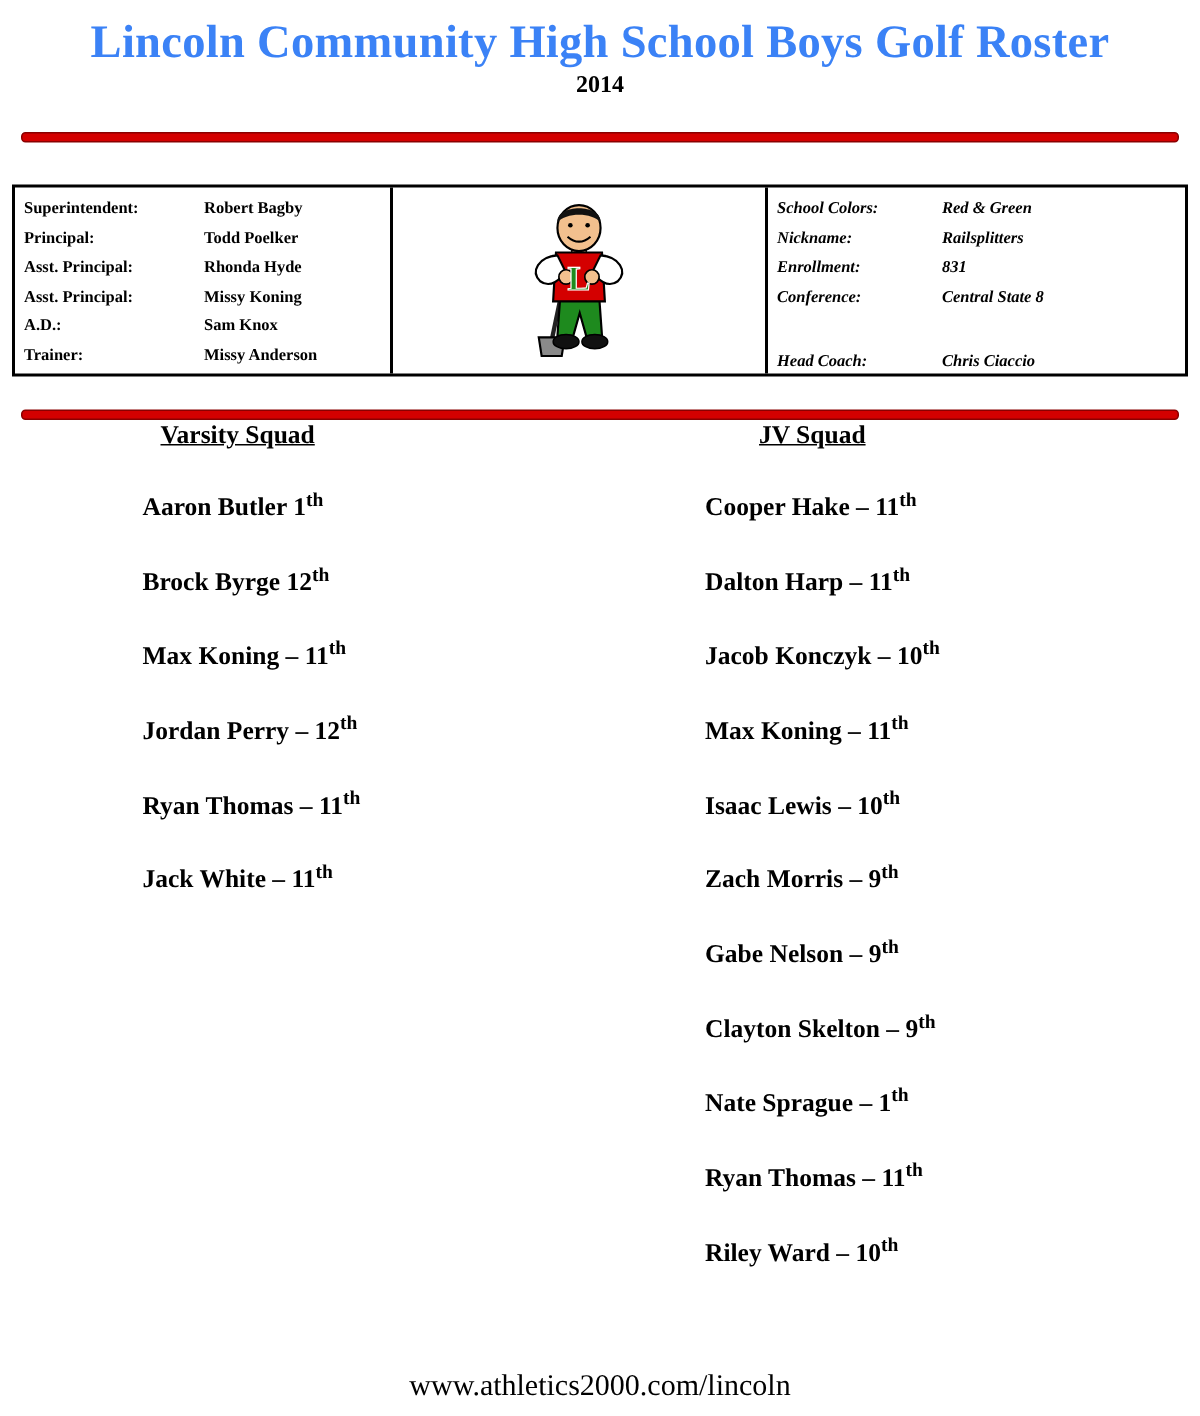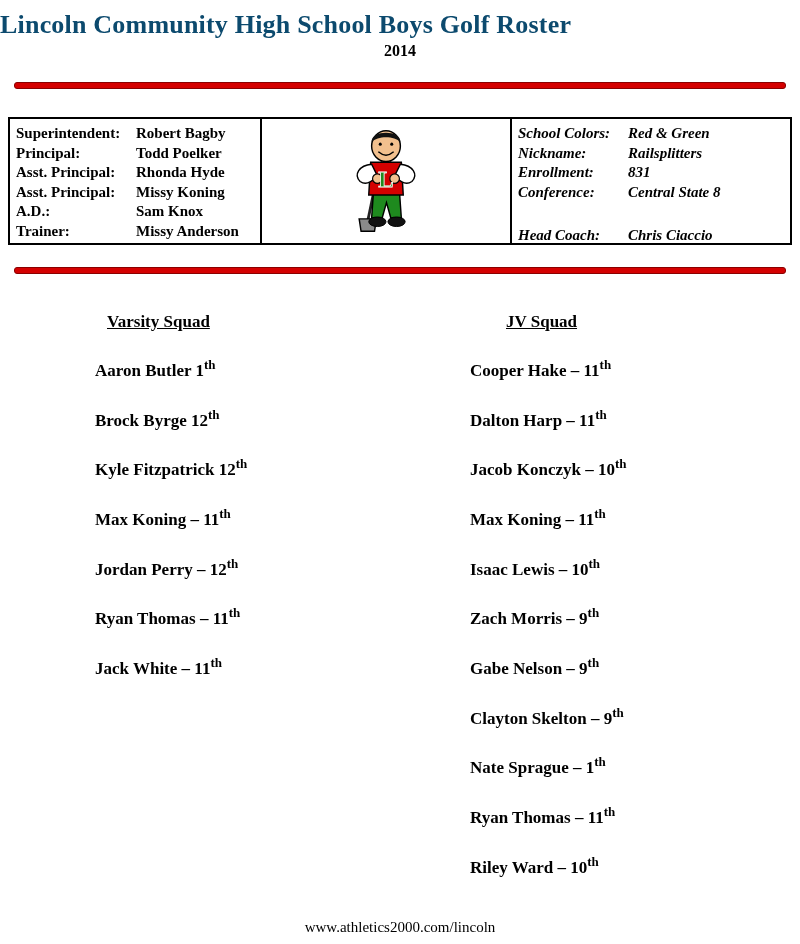--- a/index.html
+++ b/index.html
@@ -8,24 +8,24 @@
   .page {
     position: relative;
     width: 800px;
     height: 944px;
     margin: 0 auto;
     background: #fff;
     overflow: hidden;
   }
   .title {
     margin-top: 10px;
-    text-align: left;
-    font-size: 26px;
-    font-weight: bold;
-    color: #0c4a6e;
+    text-align: center;
+    font-size: 31px;
+    font-weight: bold;
+    color: #3b82f6;
     letter-spacing: 0.2px;
   }
   .year {
     text-align: center;
     font-size: 16px;
     font-weight: bold;
     margin: 2px 0 22px 0;
   }
   .rule {
     height: 7px;
@@ -54,29 +54,28 @@
     align-items: center;
     justify-content: center;
   }
   .info-right {
     width: 278px;
     padding: 5px 6px;
   }
   .info-row {
     display: grid;
     font-weight: bold;
-    font-size: 15px;
+    font-size: 11px;
     line-height: 19.5px;
   }
   .info-left .info-row { grid-template-columns: 120px 1fr; }
   .info-right .info-row { grid-template-columns: 110px 1fr; font-style: italic; }
   .info-right .info-row:last-child { margin-top: 24px; }
   .rosters {
     display: flex;
-    margin-top: 38px;
   }
   .roster-col-varsity { margin-left: 95px; width: 280px; }
   .roster-col-jv { margin-left: 95px; width: 300px; }
   .roster-heading {
     font-size: 17px;
     font-weight: bold;
     text-decoration: underline;
     margin-bottom: 24px;
   }
   .roster-col-varsity .roster-heading { margin-left: 12px; }
@@ -91,21 +90,21 @@
   .roster-item sup {
     font-size: 13px;
     font-weight: bold;
   }
   .footer {
     position: absolute;
     bottom: 8px;
     left: 0;
     width: 100%;
     text-align: center;
-    font-size: 15px;
+    font-size: 20px;
   }
 </style>
 </head>
 <body>
 
 <div class="page">
 
   <h1 class="title">Lincoln Community High School Boys Golf Roster</h1>
   <div class="year">2014</div>
 
@@ -217,21 +216,20 @@
   <div class="rosters">
 
     <div class="roster-col-varsity">
       <div class="roster-heading">Varsity Squad</div>
       <div>
 
           <p class="roster-item"><span>Aaron Butler 1</span><sup>th</sup></p>
 
           <p class="roster-item"><span>Brock Byrge 12</span><sup>th</sup></p>
 
-          <p class="roster-item"><span>Kyle Fitzpatrick 12</span><sup>th</sup></p>
 
           <p class="roster-item"><span>Max Koning – 11</span><sup>th</sup></p>
 
           <p class="roster-item"><span>Jordan Perry – 12</span><sup>th</sup></p>
 
           <p class="roster-item"><span>Ryan Thomas – 11</span><sup>th</sup></p>
 
           <p class="roster-item"><span>Jack White – 11</span><sup>th</sup></p>
         </div>
     </div>

